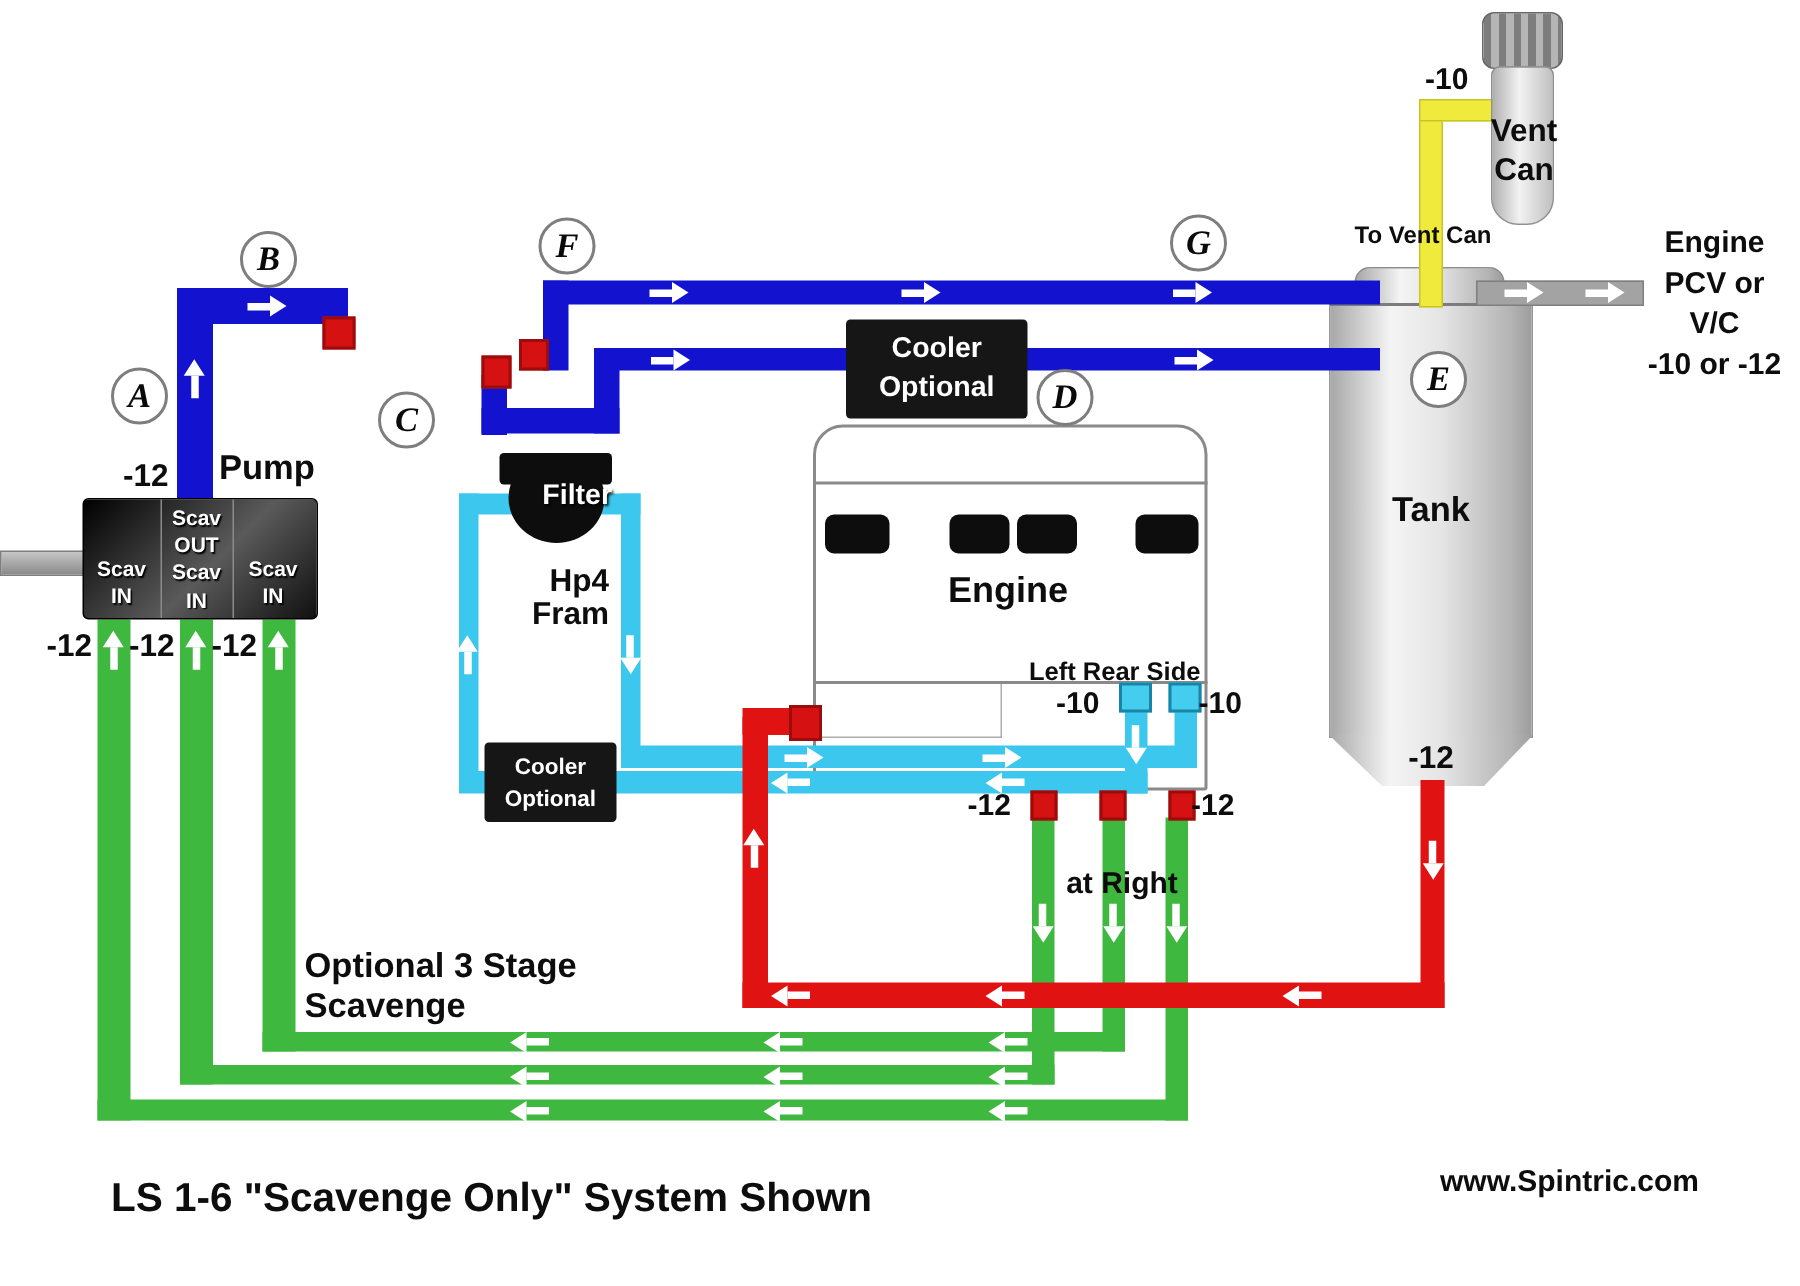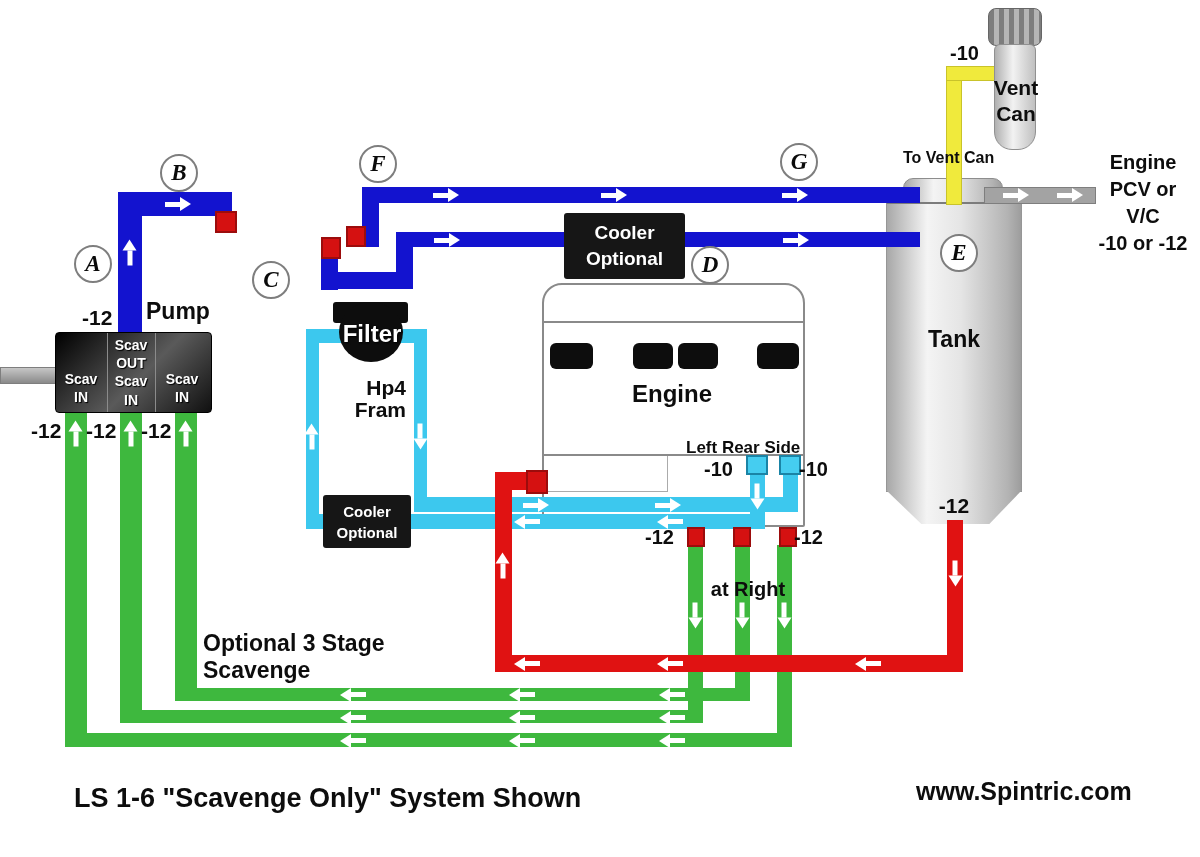--- a/index.html
+++ b/index.html
@@ -48,21 +48,21 @@
   <div class="shape" style="left:633px;top:343px;width:40px;height:26px;background:#0d0d0d;border-radius:6px"></div>
   <div class="shape" style="left:678px;top:343px;width:40px;height:26px;background:#0d0d0d;border-radius:6px"></div>
   <div class="shape" style="left:757px;top:343px;width:42px;height:26px;background:#0d0d0d;border-radius:6px"></div>
   <div class="t" style="left:592px;top:380px;width:160px;font-size:24px;text-align:center">Engine</div>
 
 
   <div class="p cyan" style="left:306px;top:329px;width:121px;height:14px"></div>
 
   <div class="shape" style="left:333px;top:302px;width:75px;height:21px;background:#0d0d0d;border-radius:3px"></div>
   <div class="shape" style="left:339px;top:302px;width:64px;height:60px;background:#0d0d0d;border-radius:50%"></div>
-  <div class="t w" style="left:336px;top:320px;width:72px;font-size:24px;text-align:center;text-shadow:1px 1px 2px #000">Filter</div>
+  <div class="t w" style="left:336px;top:320px;width:72px;font-size:19px;text-align:right;text-shadow:1px 1px 2px #000">Filter</div>
   <div class="t" style="left:336px;top:376px;width:70px;font-size:21px;text-align:right">Hp4</div>
   <div class="t" style="left:336px;top:398px;width:70px;font-size:21px;text-align:right">Fram</div>
 
   <div class="p blue" style="left:118px;top:192px;width:24px;height:140px"></div>
   <div class="p blue" style="left:118px;top:192px;width:114px;height:24px"></div>
   <div class="p blue" style="left:362px;top:187px;width:17px;height:60px"></div>
   <div class="p blue" style="left:362px;top:187px;width:558px;height:16px"></div>
   <div class="p blue" style="left:321px;top:250px;width:17px;height:40px"></div>
   <div class="p blue" style="left:321px;top:272px;width:92px;height:17px"></div>
   <div class="p blue" style="left:396px;top:232px;width:17px;height:57px"></div>
@@ -193,21 +193,21 @@
   <div class="t" style="left:886px;top:494px;width:136px;font-size:21px;text-align:center">-12</div>
   <div class="t" style="left:203px;top:630px;font-size:23px">Optional 3 Stage</div>
   <div class="t" style="left:203px;top:657px;font-size:23px">Scavenge</div>
   <div class="t ctr" style="left:1085px;top:149px;width:116px;font-size:20px;line-height:1.35">
     <div>Engine</div>
     <div>PCV or</div>
     <div>V/C</div>
     <div>-10 or -12</div>
   </div>
   <div class="t" style="left:74px;top:783px;font-size:27px">LS 1-6 "Scavenge Only" System Shown</div>
-  <div class="t" style="left:916px;top:777px;font-size:25px">www.Spintric.com</div>
+  <div class="t" style="left:960px;top:777px;font-size:20px">www.Spintric.com</div>
 
   <div class="badge" style="left:74px;top:245px">A</div>
   <div class="badge" style="left:160px;top:154px">B</div>
   <div class="badge" style="left:252px;top:261px">C</div>
   <div class="badge" style="left:691px;top:246px">D</div>
   <div class="badge" style="left:940px;top:234px">E</div>
   <div class="badge" style="left:359px;top:145px">F</div>
   <div class="badge" style="left:780px;top:143px">G</div>
 
 </div>

